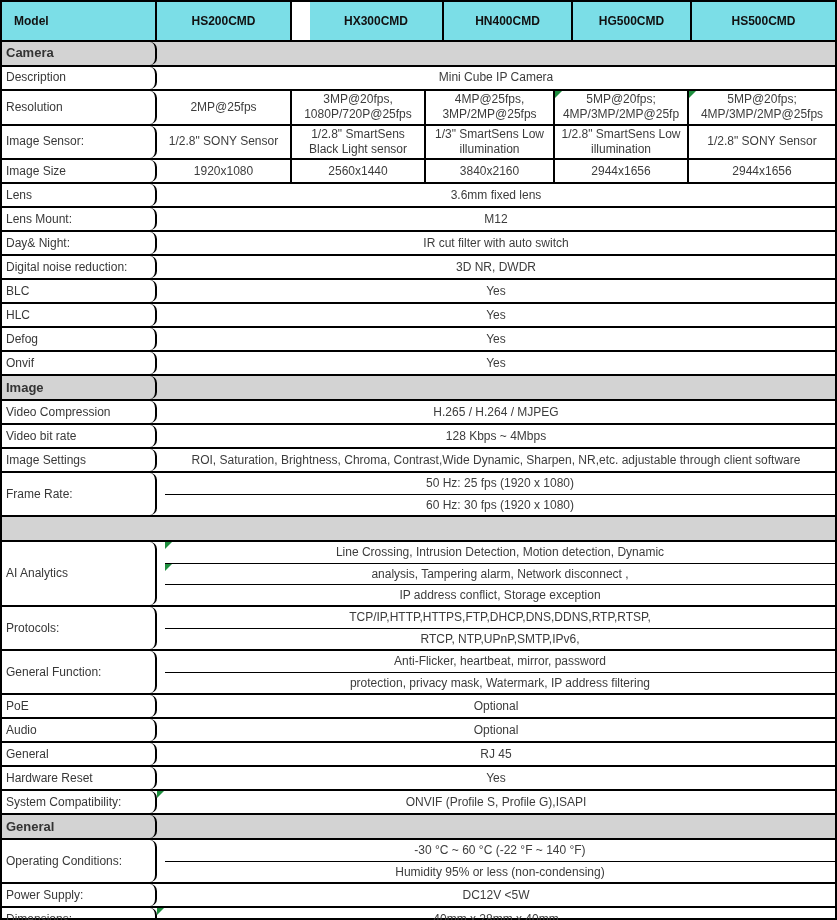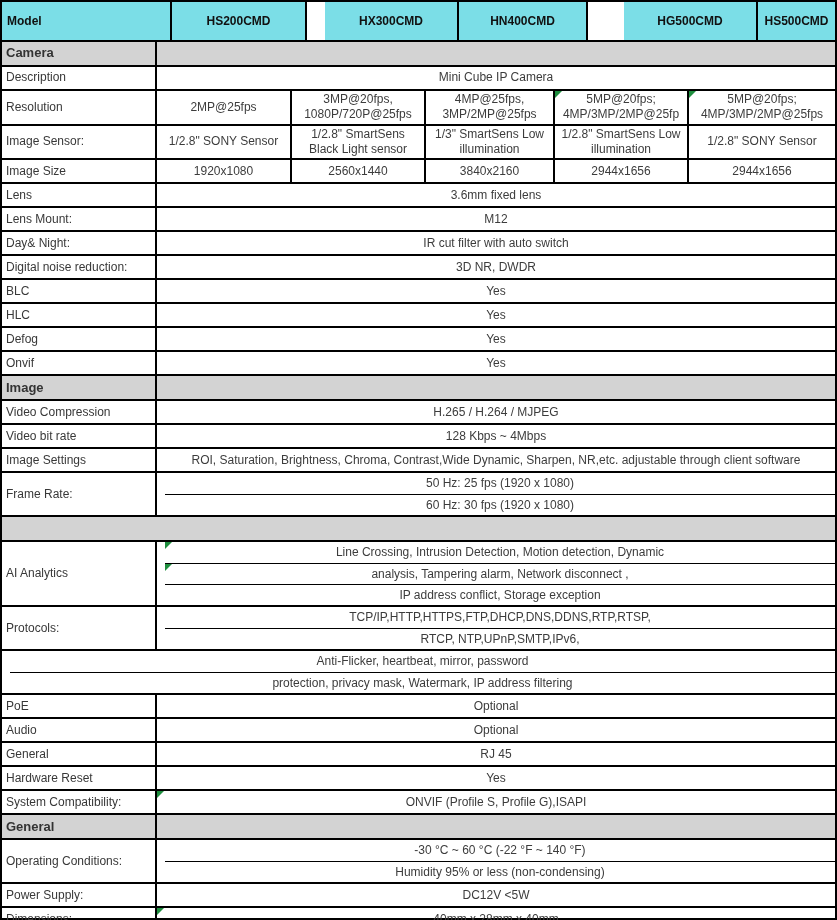--- a/index.html
+++ b/index.html
@@ -8,31 +8,31 @@
     border:2px solid #000;display:flex;flex-direction:column;
     font-family:"Liberation Sans","DejaVu Sans",sans-serif;
     font-size:12px;color:#3c3c3c;background:#fff;
   }
   .hdr-row{display:flex;height:38px;flex:none;}
   .hdr-cell{
     background:#7BDEE7;display:flex;align-items:center;justify-content:center;
     font-weight:bold;color:#111;box-sizing:border-box;border-right:2px solid #000;
     text-align:center;padding:1px 2px;position:relative;
   }
-  .hdr-label{width:170px;flex:none;justify-content:flex-start;padding-left:5px;text-align:left;}
+  .hdr-label{width:155px;flex:none;justify-content:flex-start;padding-left:12px;text-align:left;}
   .w0{width:135px;flex:none;} .w1{width:134px;flex:none;margin-left:18px;} .w2{width:129px;flex:none;}
-  .w3{width:134px;flex:none;margin-left:36px;} .w4{flex:1;border-right:none;}
+  .w3{width:119px;flex:none;} .w4{flex:1;border-right:none;}
   .row{display:flex;border-top:2px solid #000;min-height:22px;flex:none;}
   .cell{
     display:flex;align-items:center;justify-content:center;text-align:center;
     box-sizing:border-box;padding:1px 3px;position:relative;line-height:1.28;
   }
   .label-cell{
     width:155px;flex:none;justify-content:flex-start;text-align:left;
-    border-right:2px solid #000;padding-left:4px;color:#383838;
+    border-right:2px solid #000;padding-left:4px;color:#383838;border-radius:7px;
   }
   .sec-row{background:#D3D3D3;height:23px;}
   .sec-row .label-cell{font-weight:bold;font-size:13px;color:#333;}
   .section-fill{flex:1;}
   .value-cell.merged{flex:1;}
   .value-cell.col0{width:135px;flex:none;border-right:2px solid #000;}
   .value-cell.col1{width:134px;flex:none;border-right:2px solid #000;}
   .value-cell.col2{width:129px;flex:none;border-right:2px solid #000;}
   .value-cell.col3{width:134px;flex:none;border-right:2px solid #000;}
   .value-cell.col4{flex:1;}
@@ -135,20 +135,21 @@
           <div class="cell value-cell subrow marker">analysis, Tampering alarm, Network disconnect ,</div>
           <div class="cell value-cell subrow">IP address conflict, Storage exception</div>
         </div>
       </div><div class="row">
         <div class="cell label-cell">Protocols:</div>
         <div class="subwrap">
           <div class="cell value-cell subrow">TCP/IP,HTTP,HTTPS,FTP,DHCP,DNS,DDNS,RTP,RTSP,</div>
           <div class="cell value-cell subrow">RTCP, NTP,UPnP,SMTP,IPv6,</div>
         </div>
       </div><div class="row">
+        <div class="cell label-cell">General Function:</div>
         <div class="subwrap">
           <div class="cell value-cell subrow">Anti-Flicker, heartbeat, mirror, password</div>
           <div class="cell value-cell subrow">protection, privacy mask, Watermark, IP address filtering</div>
         </div>
       </div><div class="row">
         <div class="cell label-cell">PoE</div>
         <div class="cell value-cell merged">Optional</div>
       </div><div class="row">
         <div class="cell label-cell">Audio</div>
         <div class="cell value-cell merged">Optional</div>

